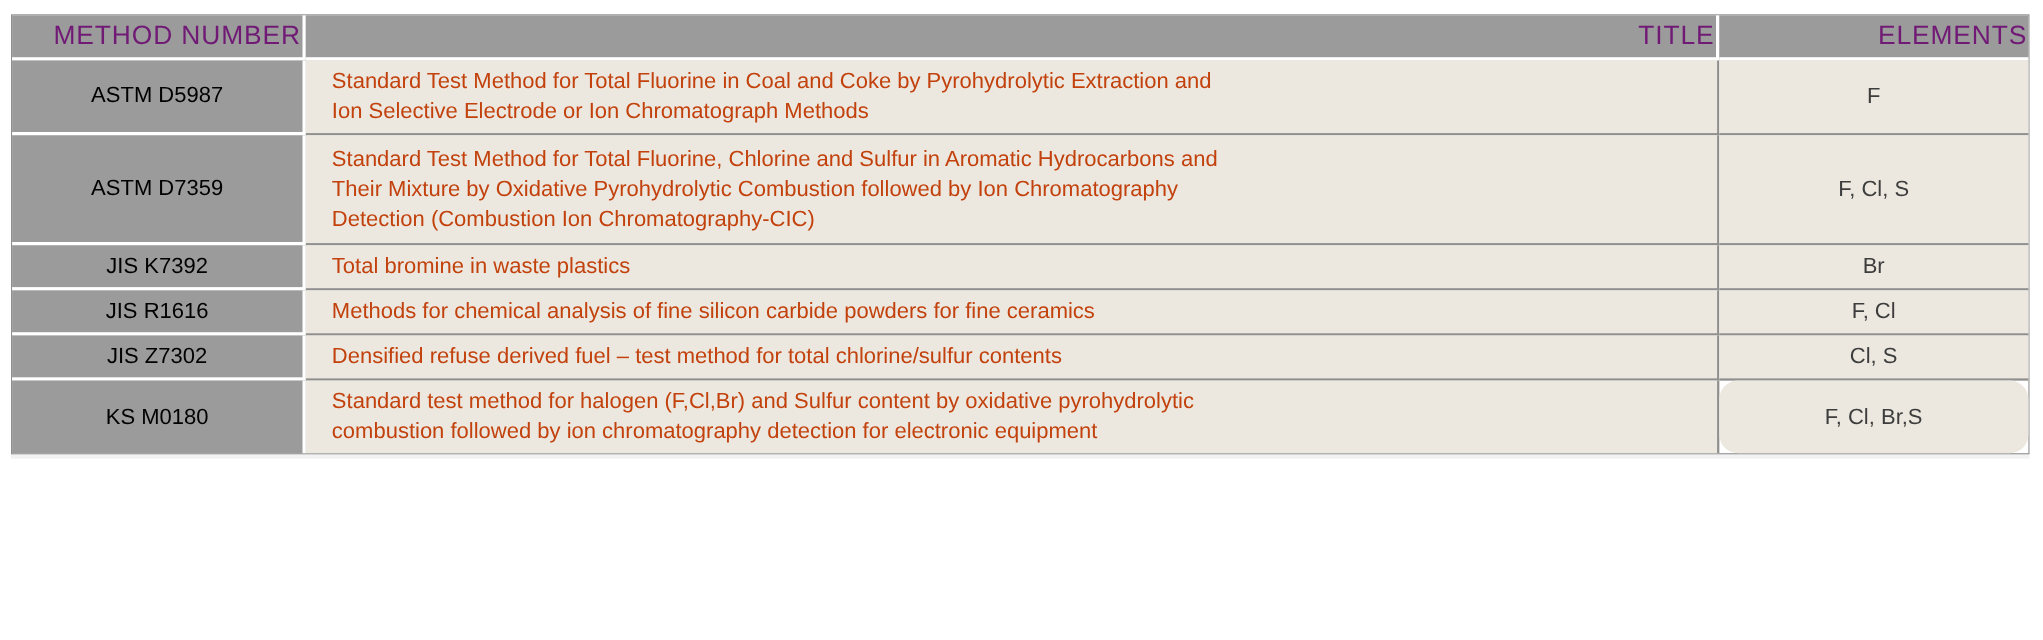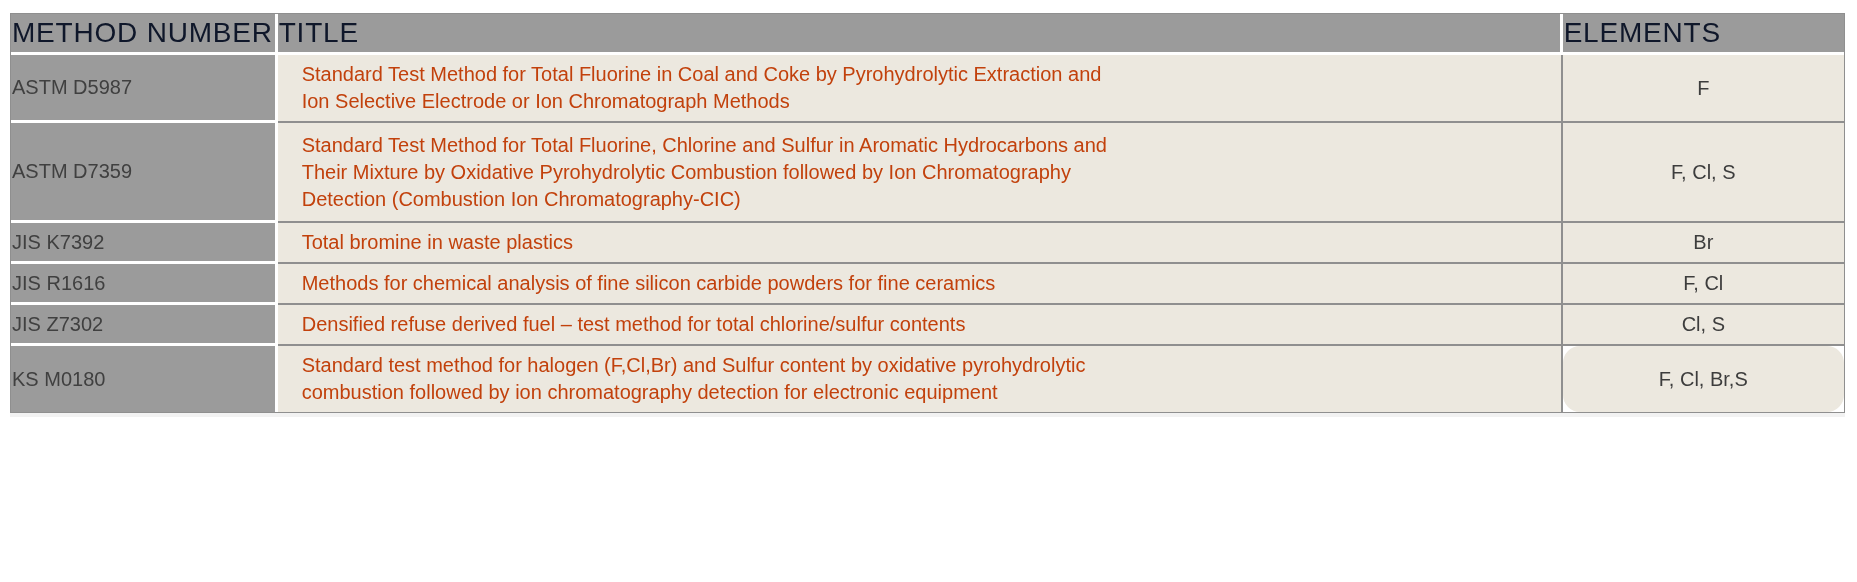--- a/index.html
+++ b/index.html
@@ -28,37 +28,38 @@
     table-layout: fixed;
     border: 1px solid #8f8f8f;
     box-shadow: 0 4px 0 rgba(0,0,0,0.05);
   }
   col.c-method   { width: 14.55%; }
   col.c-title    { width: 70.1%;  }
   col.c-elements { width: 15.35%; }
 
   th {
     background: #9b9b9b;
-    color: #0f172a;
+    color: #701a75;
     font-weight: normal;
-    font-size: 28px;
+    font-size: 24px;
     letter-spacing: 0.8px;
     height: 36px;
-    text-align: left;
+    text-align: right;
     border-bottom: 3px solid #ffffff;
   }
   th.h-method, th.h-title { border-right: 3px solid #ffffff; }
 
   td {
     font-size: 20px;
     vertical-align: middle;
   }
   td.method {
     background: #9b9b9b;
-    color: #404040;
+    color: #000000;
+    text-align: center;
     border-right: 3px solid #ffffff;
     border-bottom: 3px solid #ffffff;
   }
   td.title {
     background: #ece8df;
     color: #c2410c;
     text-align: left;
     padding: 6px 12px 6px 24px;
     line-height: 27px;
     white-space: pre-line;

